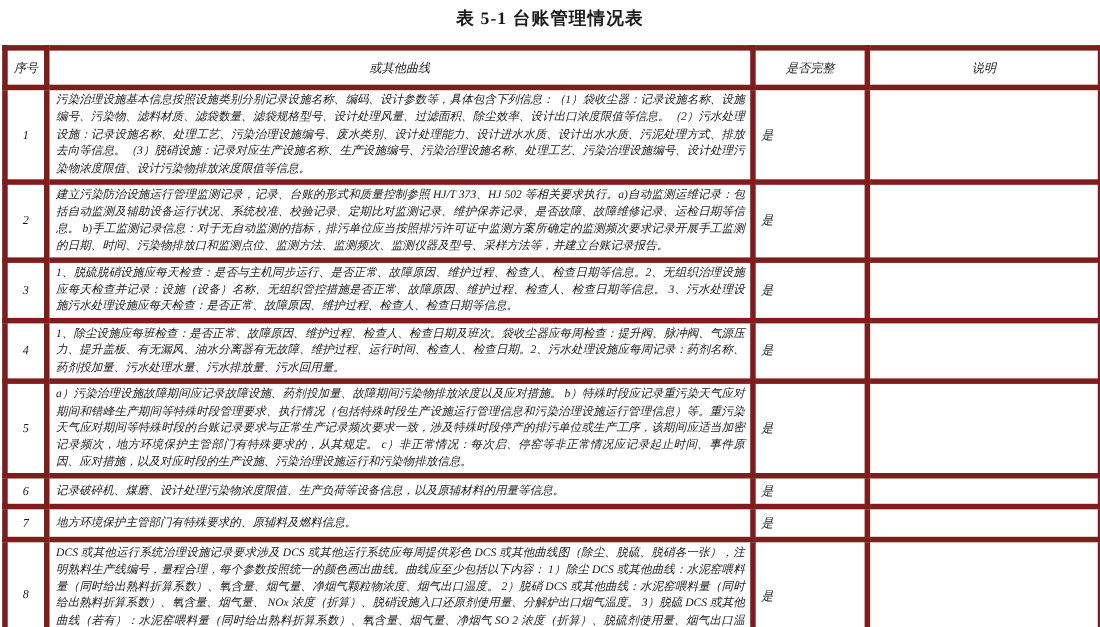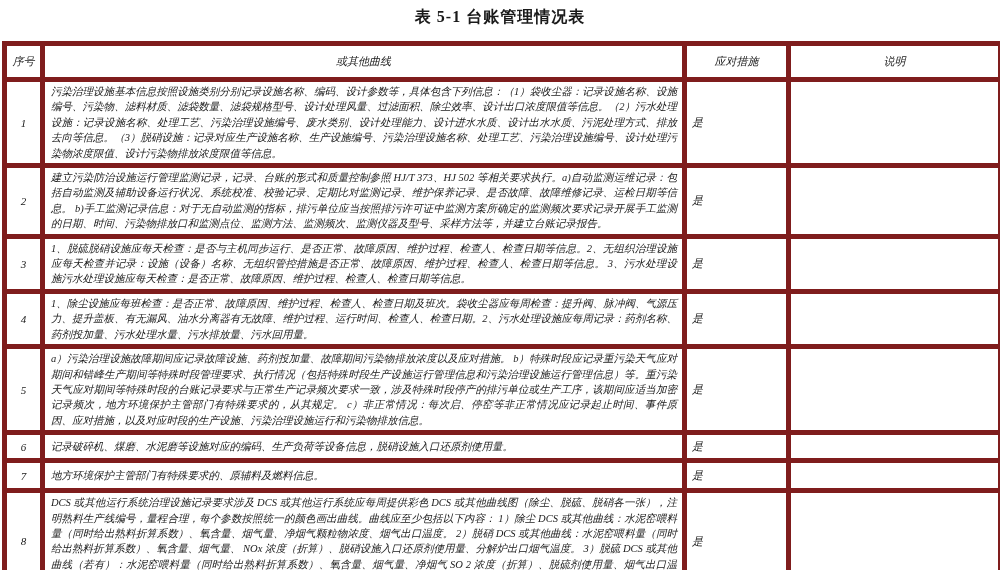--- a/index.html
+++ b/index.html
@@ -63,21 +63,21 @@
     <colgroup>
       <col style="width:38px">
       <col style="width:642px">
       <col style="width:104px">
       <col style="width:212px">
     </colgroup>
     <thead>
       <tr>
         <th>序号</th>
         <th>或其他曲线</th>
-        <th>应对措施</th>
+        <th>是否完整</th>
         <th>说明</th>
       </tr>
     </thead>
     <tbody>
       <tr>
         <td class="cell-no">1</td>
         <td class="cell-content">污染治理设施基本信息按照设施类别分别记录设施名称、编码、设计参数等，具体包含下列信息：（1）袋收尘器：记录设施名称、设施编号、污染物、滤料材质、滤袋数量、滤袋规格型号、设计处理风量、过滤面积、除尘效率、设计出口浓度限值等信息。（2）污水处理设施：记录设施名称、处理工艺、污染治理设施编号、废水类别、设计处理能力、设计进水水质、设计出水水质、污泥处理方式、排放去向等信息。（3）脱硝设施：记录对应生产设施名称、生产设施编号、污染治理设施名称、处理工艺、污染治理设施编号、设计处理污染物浓度限值、设计污染物排放浓度限值等信息。</td>
         <td class="cell-complete">是</td>
         <td class="cell-note"></td>
       </tr>
@@ -100,21 +100,21 @@
         <td class="cell-note"></td>
       </tr>
       <tr>
         <td class="cell-no">5</td>
         <td class="cell-content">a）污染治理设施故障期间应记录故障设施、药剂投加量、故障期间污染物排放浓度以及应对措施。 b）特殊时段应记录重污染天气应对期间和错峰生产期间等特殊时段管理要求、执行情况（包括特殊时段生产设施运行管理信息和污染治理设施运行管理信息）等。重污染天气应对期间等特殊时段的台账记录要求与正常生产记录频次要求一致，涉及特殊时段停产的排污单位或生产工序，该期间应适当加密记录频次，地方环境保护主管部门有特殊要求的，从其规定。 c）非正常情况：每次启、停窑等非正常情况应记录起止时间、事件原因、应对措施，以及对应时段的生产设施、污染治理设施运行和污染物排放信息。</td>
         <td class="cell-complete">是</td>
         <td class="cell-note"></td>
       </tr>
       <tr>
         <td class="cell-no">6</td>
-        <td class="cell-content">记录破碎机、煤磨、水泥磨等设施对应的编码、生产负荷等设备信息，脱硝设施入口还原剂使用量。</td>
+        <td class="cell-content">记录破碎机、煤磨、设计处理污染物浓度限值、生产负荷等设备信息，以及原辅材料的用量等信息。</td>
         <td class="cell-complete">是</td>
         <td class="cell-note"></td>
       </tr>
       <tr>
         <td class="cell-no">7</td>
         <td class="cell-content">地方环境保护主管部门有特殊要求的、原辅料及燃料信息。</td>
         <td class="cell-complete">是</td>
         <td class="cell-note"></td>
       </tr>
       <tr>

